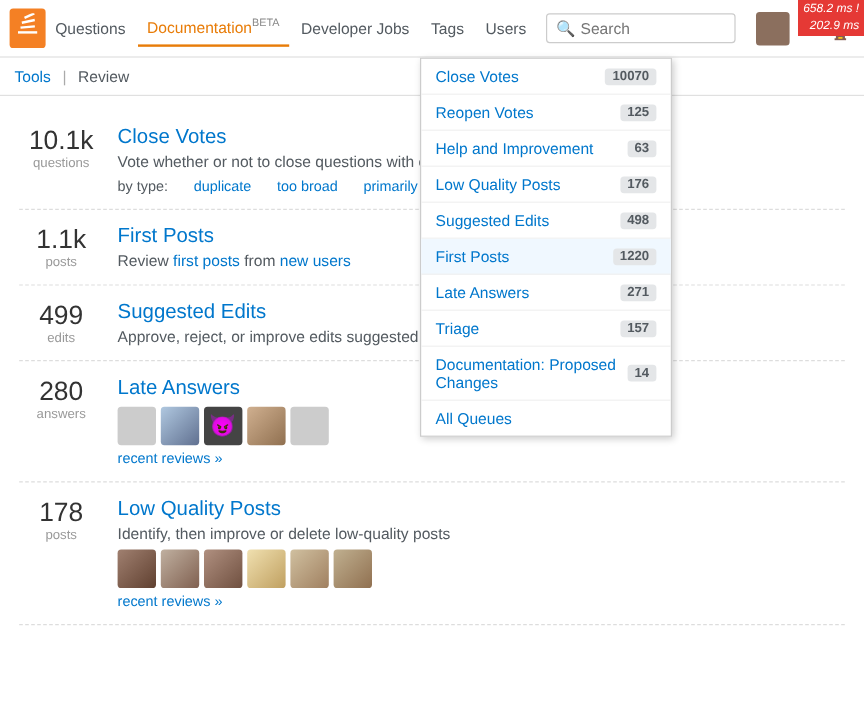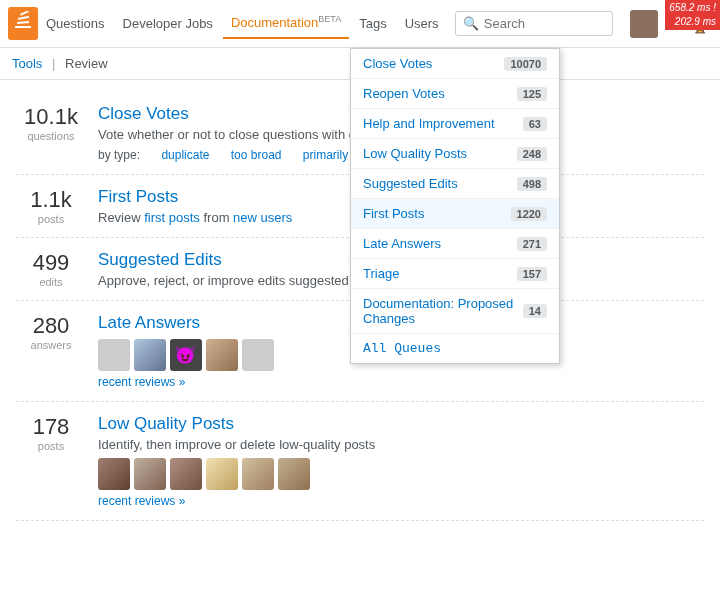--- a/index.html
+++ b/index.html
@@ -42,21 +42,21 @@
     .filter-line a { color: #07c; text-decoration: none; margin-left: 18px; }
     .review-avatars { display: flex; gap: 4px; margin-top: 6px; }
     .review-avatars .mini-avatar { width: 32px; height: 32px; border-radius: 3px; background: #ccc; overflow: hidden; }
     .recent-reviews { font-size: 12px; color: #07c; margin-top: 4px; cursor: pointer; }
 
     
     .dropdown-overlay { position: absolute; top: 48px; right: 160px; background: #fff; border: 1px solid #ccc; box-shadow: 2px 2px 6px rgba(0,0,0,0.2); width: 210px; z-index: 100; }
     .dropdown-item { display: flex; align-items: center; justify-content: space-between; padding: 7px 12px; border-bottom: 1px solid #f0f0f0; cursor: pointer; }
     .dropdown-item-label { color: #07c; font-size: 13px; text-decoration: none; }
     .dropdown-item-count { background: #e4e6e8; color: #535a60; font-size: 11px; padding: 1px 6px; border-radius: 3px; font-weight: bold; }
-    .dropdown-all { padding: 7px 12px; color: #07c; font-size: 13px; cursor: pointer; font-family: Liberation Mono, monospace; }
+    .dropdown-all { padding: 7px 12px; color: #07c; font-size: 13px; cursor: pointer; }
 
     
     .av1 { background: linear-gradient(135deg, #7cb9e8, #4a7cb5); }
     .av4 { background: linear-gradient(135deg, #80c080, #408040); }
 
     .topbar-logo-bg { background: #f48024; border-radius: 3px; padding: 4px; }
   </style>
 </head>
 <body>
 
@@ -65,24 +65,24 @@
     <svg width="22" height="22" viewBox="0 0 22 22" fill="none">
       <rect x="3" y="15" width="16" height="2" fill="white"></rect>
       <rect x="5" y="11" width="12" height="2" fill="white" transform="rotate(-5 5 11)"></rect>
       <rect x="6" y="7" width="11" height="2" fill="white" transform="rotate(-12 6 7)"></rect>
       <rect x="8" y="3" width="9" height="2" fill="white" transform="rotate(-25 8 3)"></rect>
     </svg>
   </div>
 
   <nav class="nav-links">
     <a class="nav-link">Questions</a>
-    <a class="nav-link">Developer Jobs</a>
     <a class="nav-link active">
       <span>Documentation</span><span class="beta">BETA</span>
     </a>
+    <a class="nav-link">Developer Jobs</a>
     <a class="nav-link">Tags</a>
     <a class="nav-link">Users</a>
   </nav>
 
   <div class="search-box">
     <span class="search-icon">🔍</span>
     <input type="text" placeholder="Search" style="">
   </div>
 
   <div class="nav-right">
@@ -201,21 +201,21 @@
     <span class="dropdown-item-count">125</span>
   </div>
 
   <div class="dropdown-item">
     <span class="dropdown-item-label">Help and Improvement</span>
     <span class="dropdown-item-count">63</span>
   </div>
 
   <div class="dropdown-item">
     <span class="dropdown-item-label">Low Quality Posts</span>
-    <span class="dropdown-item-count">248</span>
+    <span class="dropdown-item-count">176</span>
   </div>
 
   <div class="dropdown-item">
     <span class="dropdown-item-label">Suggested Edits</span>
     <span class="dropdown-item-count">498</span>
   </div>
 
   <div class="dropdown-item" style="background:#f0f8ff;">
     <span class="dropdown-item-label">First Posts</span>
     <span class="dropdown-item-count">1220</span>

